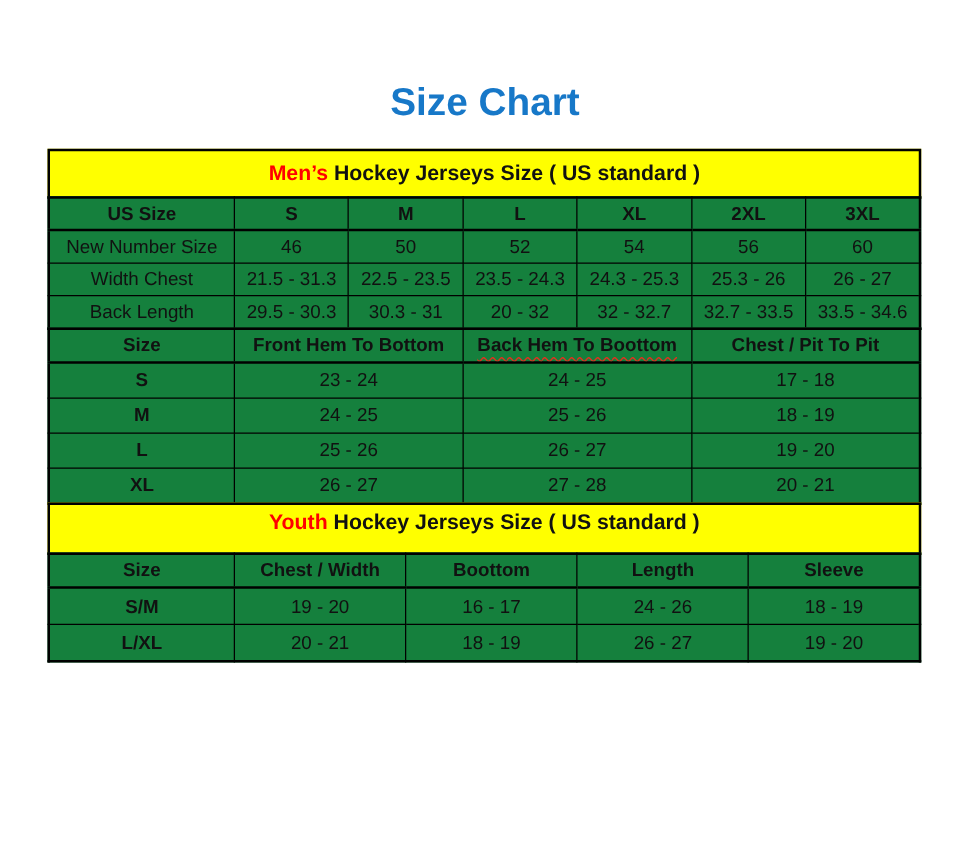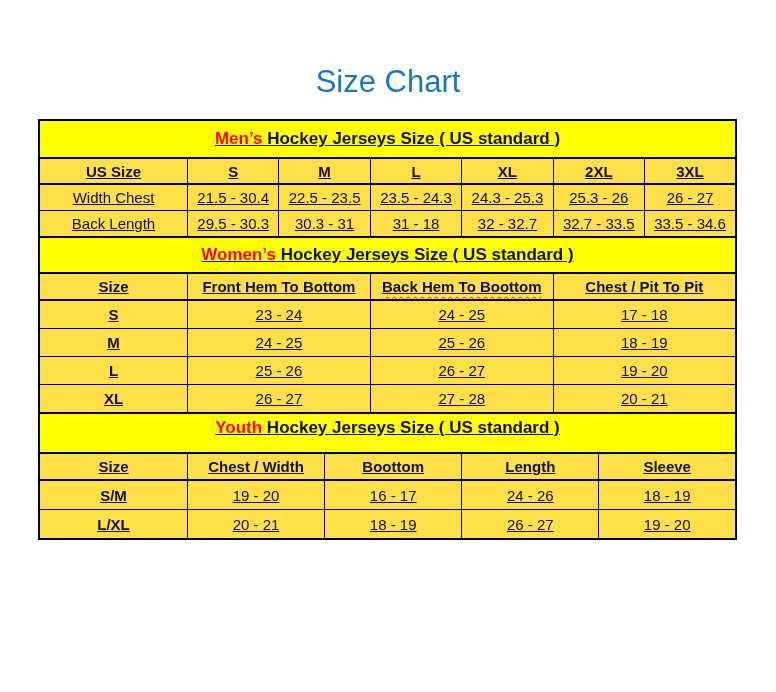--- a/index.html
+++ b/index.html
@@ -11,27 +11,26 @@
     overflow: hidden;
     font-family: "Liberation Sans", sans-serif;
     color: #111111;
   }
   .title {
     margin: 0;
     padding-top: 64px;
     text-align: center;
     font-size: 31px;
     line-height: 36px;
-    font-weight: 400;
+    font-weight: 700;
     color: #1778C8;
   }
   .chart {
     width: 699px;
     margin: 19px 0 16px 38px;
-    text-decoration: underline;
   }
   .sec + .sec { margin-top: -2px; }
   .banner {
     box-sizing: border-box;
     background: #FFFF00;
     border: 2px solid #000000;
     text-align: center;
     font-weight: 700;
     font-size: 17px;
     color: #111111;
@@ -39,21 +38,21 @@
   .banner .hl { color: #FF0000; }
   .banner-mens   { height: 40px; line-height: 36px; }
   .banner-womens { height: 38px; line-height: 34px; }
   .banner-youth  { height: 42px; line-height: 27px; }
   table.t {
     width: 100%;
     border-collapse: collapse;
     table-layout: fixed;
     margin-top: -2px;
     border: 2px solid #000000;
-    background: #fde047;
+    background: #15803d;
   }
   .t th, .t td {
     border: 1.5px solid #000000;
     text-align: center;
     vertical-align: middle;
     padding: 0 2px;
     font-size: 15px;
     overflow: hidden;
     white-space: nowrap;
   }
@@ -96,43 +95,51 @@
               <th>S</th>
               <th>M</th>
               <th>L</th>
               <th>XL</th>
               <th>2XL</th>
               <th>3XL</th>
             </tr>
           </thead>
           <tbody>
             <tr>
+              <td>New Number Size</td>
+              <td>46</td>
+              <td>50</td>
+              <td>52</td>
+              <td>54</td>
+              <td>56</td>
+              <td>60</td>
+            </tr>
+            <tr>
               <td>Width Chest</td>
-              <td>21.5 - 30.4</td>
+              <td>21.5 - 31.3</td>
               <td>22.5 - 23.5</td>
               <td>23.5 - 24.3</td>
               <td>24.3 - 25.3</td>
               <td>25.3 - 26</td>
               <td>26 - 27</td>
             </tr>
             <tr>
               <td>Back Length</td>
               <td>29.5 - 30.3</td>
               <td>30.3 - 31</td>
-              <td>31 - 18</td>
+              <td>20 - 32</td>
               <td>32 - 32.7</td>
               <td>32.7 - 33.5</td>
               <td>33.5 - 34.6</td>
             </tr>
           </tbody>
         </table>
     </section>
 
     <section class="sec">
-      <div class="banner banner-womens"><span class="hl">Women’s</span><span> Hockey Jerseys Size ( US standard )</span></div>
       <table class="t t-womens">
           <thead>
             <tr>
               <th>Size</th>
               <th>Front Hem To Bottom</th>
               <th><span class="squiggle">Back Hem To Boottom</span></th>
               <th>Chest / Pit To Pit</th>
             </tr>
           </thead>
           <tbody>

